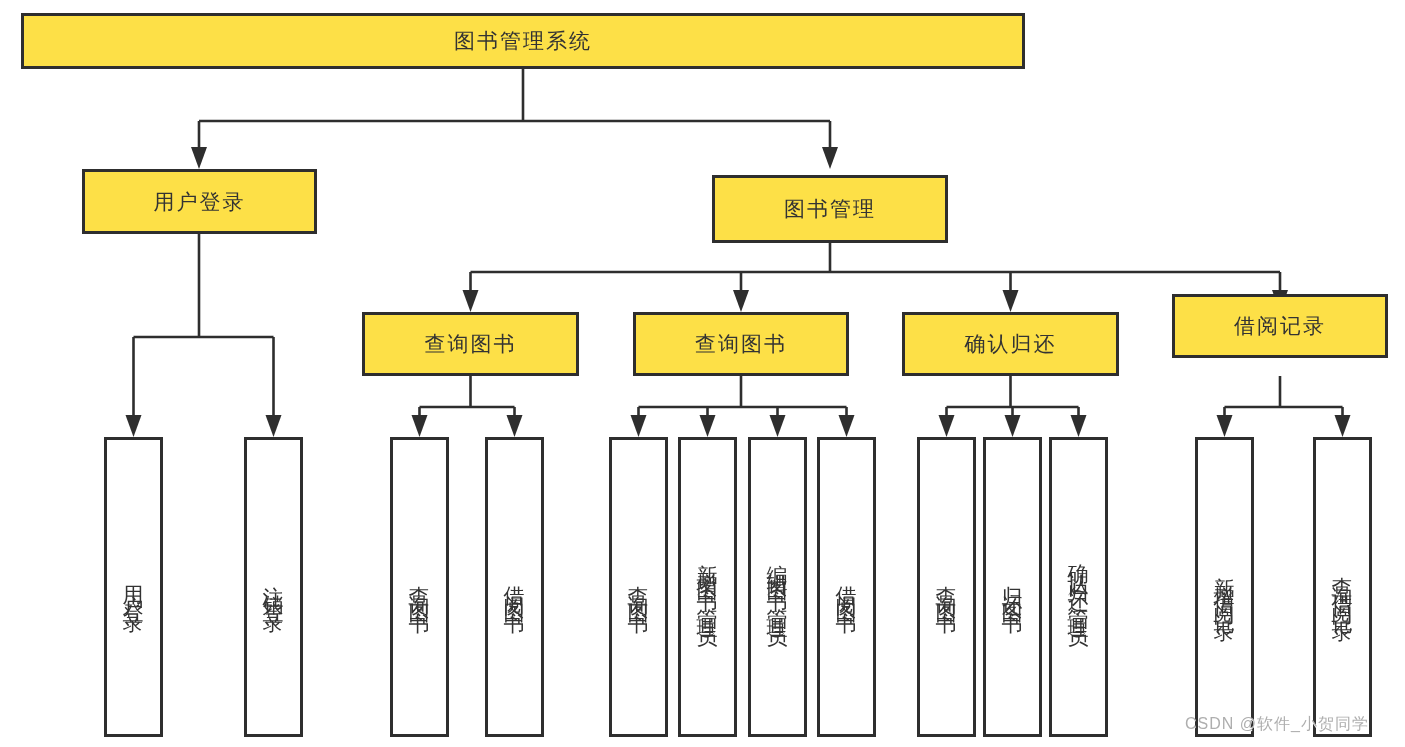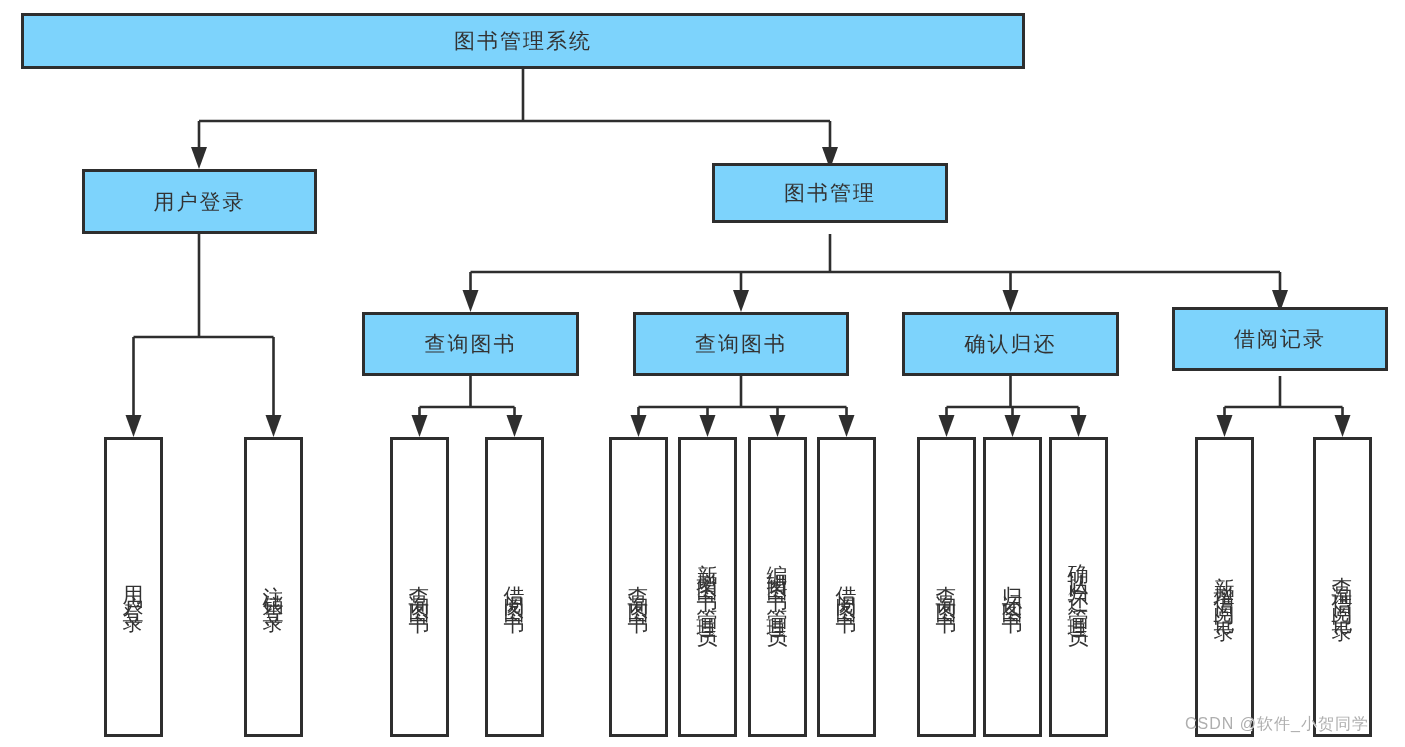--- a/index.html
+++ b/index.html
@@ -2,21 +2,21 @@
 <html><head>
 <meta charset="utf-8">
 <style>
   html,body{margin:0;padding:0;background:#ffffff;}
   .stage{
     position:relative;width:1405px;height:747px;background:#ffffff;overflow:hidden;
     font-family:"Liberation Sans","DejaVu Sans",sans-serif;
   }
   .connector-layer{position:absolute;left:0;top:0;width:1405px;height:747px;}
   .node{
-    position:absolute;box-sizing:border-box;background:#7dd3fc;
+    position:absolute;box-sizing:border-box;background:#fde047;
     border:3px solid #2e2e2e;display:flex;align-items:center;justify-content:center;
     font-size:21px;color:#333333;letter-spacing:2px;white-space:nowrap;z-index:2;
   }
   .leaf{
     position:absolute;box-sizing:border-box;background:#ffffff;
     border:3px solid #2e2e2e;top:437px;width:59px;height:300px;
     writing-mode:vertical-rl;text-orientation:mixed;
     font-size:21px;color:#333333;letter-spacing:9px;line-height:53px;
     text-align:center;z-index:2;
   }
@@ -67,26 +67,26 @@
       <polygon points="1004.5,415 1020.5,415 1012.5,437"></polygon>
       <polygon points="1070.5,415 1086.5,415 1078.5,437"></polygon>
       <polygon points="1216.5,415 1232.5,415 1224.5,437"></polygon>
       <polygon points="1334.5,415 1350.5,415 1342.5,437"></polygon>
     </g>
   </svg>
 
   <div class="node" style="left:21px;top:13px;width:1004px;height:56px">图书管理系统</div>
 
   <div class="node" style="left:82px;top:169px;width:235px;height:65px">用户登录</div>
-  <div class="node" style="left:712px;top:163px;width:236px;height:60px">图书管理</div>
+  <div class="node" style="left:712px;top:175px;width:236px;height:68px">图书管理</div>
 
   <div class="node" style="left:362px;top:312px;width:217px;height:64px">查询图书</div>
   <div class="node" style="left:633px;top:312px;width:216px;height:64px">查询图书</div>
   <div class="node" style="left:902px;top:312px;width:217px;height:64px">确认归还</div>
-  <div class="node" style="left:1172px;top:307px;width:216px;height:64px">借阅记录</div>
+  <div class="node" style="left:1172px;top:294px;width:216px;height:64px">借阅记录</div>
 
   <div class="leaf" style="left:104px">用户登录</div>
   <div class="leaf" style="left:244px">注销登录</div>
 
   <div class="leaf" style="left:390px">查询图书</div>
   <div class="leaf" style="left:485px">借阅图书</div>
 
   <div class="leaf" style="left:609px">查询图书</div>
   <div class="leaf" style="left:678px">新增图书（管理员）</div>
   <div class="leaf" style="left:748px">编辑图书（管理员）</div>

